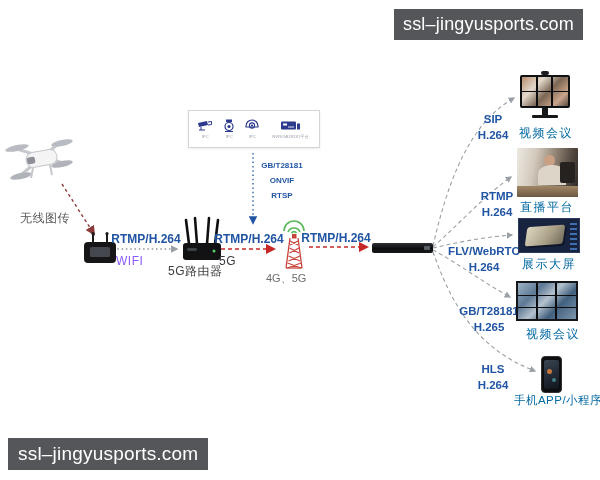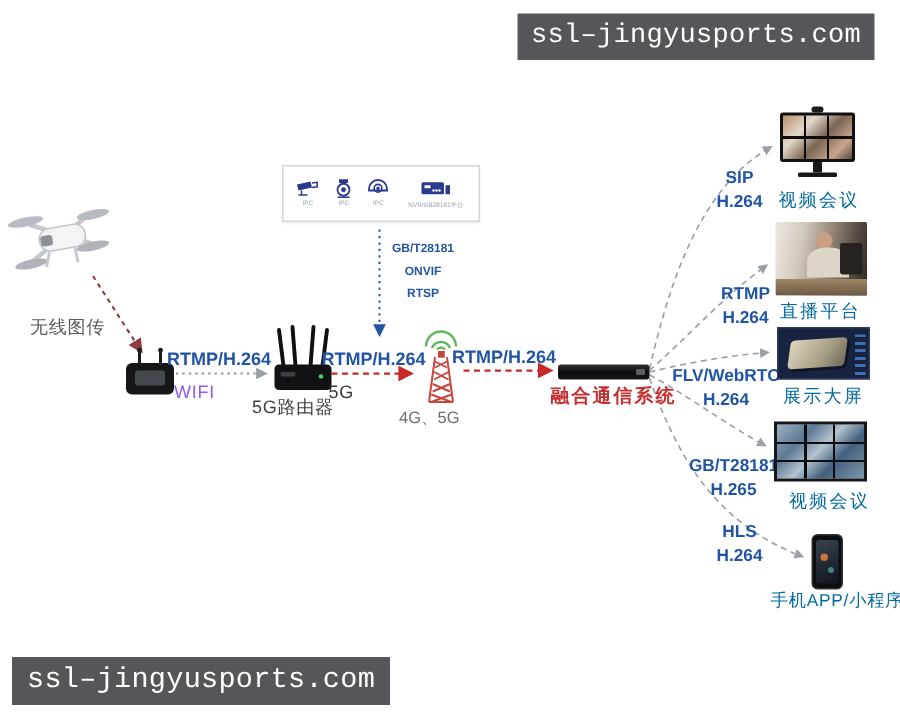--- a/index.html
+++ b/index.html
@@ -1,21 +1,21 @@
 <!DOCTYPE html>
 <html><head>
 <meta charset="utf-8">
 <style>
   *{margin:0;padding:0;box-sizing:border-box}
   html,body{width:600px;height:480px;overflow:hidden;background:#fff}
   .stage{position:relative;width:600px;height:480px;background:#fff;
          font-family:"Liberation Sans",sans-serif;overflow:hidden}
   .abs{position:absolute}
   .wm{position:absolute;background:#55565a;color:#fff;white-space:nowrap;
-      line-height:1.05;letter-spacing:.2px;font-family:Liberation Mono, monospace}
+      line-height:1.05;letter-spacing:.2px;font-family:Liberation Sans, sans-serif}
   .wm-top{right:17px;top:9px;font-size:18px;padding:6px 9px}
   .wm-bottom{left:8px;top:438px;font-size:19px;padding:6px 10px}
   .proto{position:absolute;color:#2155a3;font-weight:bold;font-size:12px;
          text-align:center;line-height:1.2;white-space:nowrap}
   .rproto{position:absolute;color:#2155a3;font-weight:bold;font-size:11.5px;
           text-align:center;line-height:1.35}
   .rproto span{display:block}
   .clabel{position:absolute;color:#3f3f3f;font-weight:normal;font-size:12px;
           letter-spacing:.5px;white-space:nowrap}
   .rlabel{position:absolute;color:#0369a1;font-size:12px;text-align:center;
@@ -172,21 +172,20 @@
       <line x1="22" y1="22" x2="26" y2="52"></line>
       <path d="M14,25 L22,29 M22,25 L14,29 M13.5,32 L23,37 M23,32 L13.5,37 M12.5,40 L24,45 M24,40 L12.5,45 M11.5,47 L25,52 M25,47 L11.5,52"></path>
       <line x1="10" y1="52" x2="26" y2="52"></line>
     </g>
   </svg>
   <div class="gray-label" style="left:266px;top:271px;width:56px">4G、5G</div>
 
   <div class="proto" style="left:301px;top:231px;width:70px">RTMP/H.264</div>
 
   <div class="fusion"></div>
-  <div class="red-label" style="left:365px;top:256px;width:88px">融合通信系统</div>
 
   <div class="ipcbox">
     <div class="ipccell">
       <svg width="17" height="13">
         <path d="M2,4 L11,2 L12,6 L3,8 Z" fill="#2b3a8c"></path>
         <path d="M12,3 L15.5,2.5 L15.5,5.5 L12,6" fill="none" stroke="#2b3a8c" stroke-width="1"></path>
         <path d="M5,8 L5,11 M3,11 L9,11" stroke="#2b3a8c" stroke-width="1"></path>
       </svg>
       <div class="cap">IPC</div>
     </div>
@@ -262,21 +261,21 @@
   </div>
   <div class="rlabel" style="left:518px;top:256px;width:62px">展示大屏</div>
 
   <div class="rproto" style="left:458px;top:304px;width:62px">
     <span>GB/T28181</span>
     <span>H.265</span>
   </div>
   <div class="cctv"></div>
   <div class="rlabel" style="left:522px;top:326px;width:62px">视频会议</div>
 
-  <div class="rproto" style="left:468px;top:348px;width:50px">
+  <div class="rproto" style="left:468px;top:362px;width:50px">
     <span>HLS</span>
     <span>H.264</span>
   </div>
   <div class="phone">
     <div class="pscreen"></div>
   </div>
   <div class="rlabel" style="left:512px;top:393px;width:92px;font-size:11.5px;letter-spacing:.5px">手机APP/小程序</div>
 
 </div>
 

